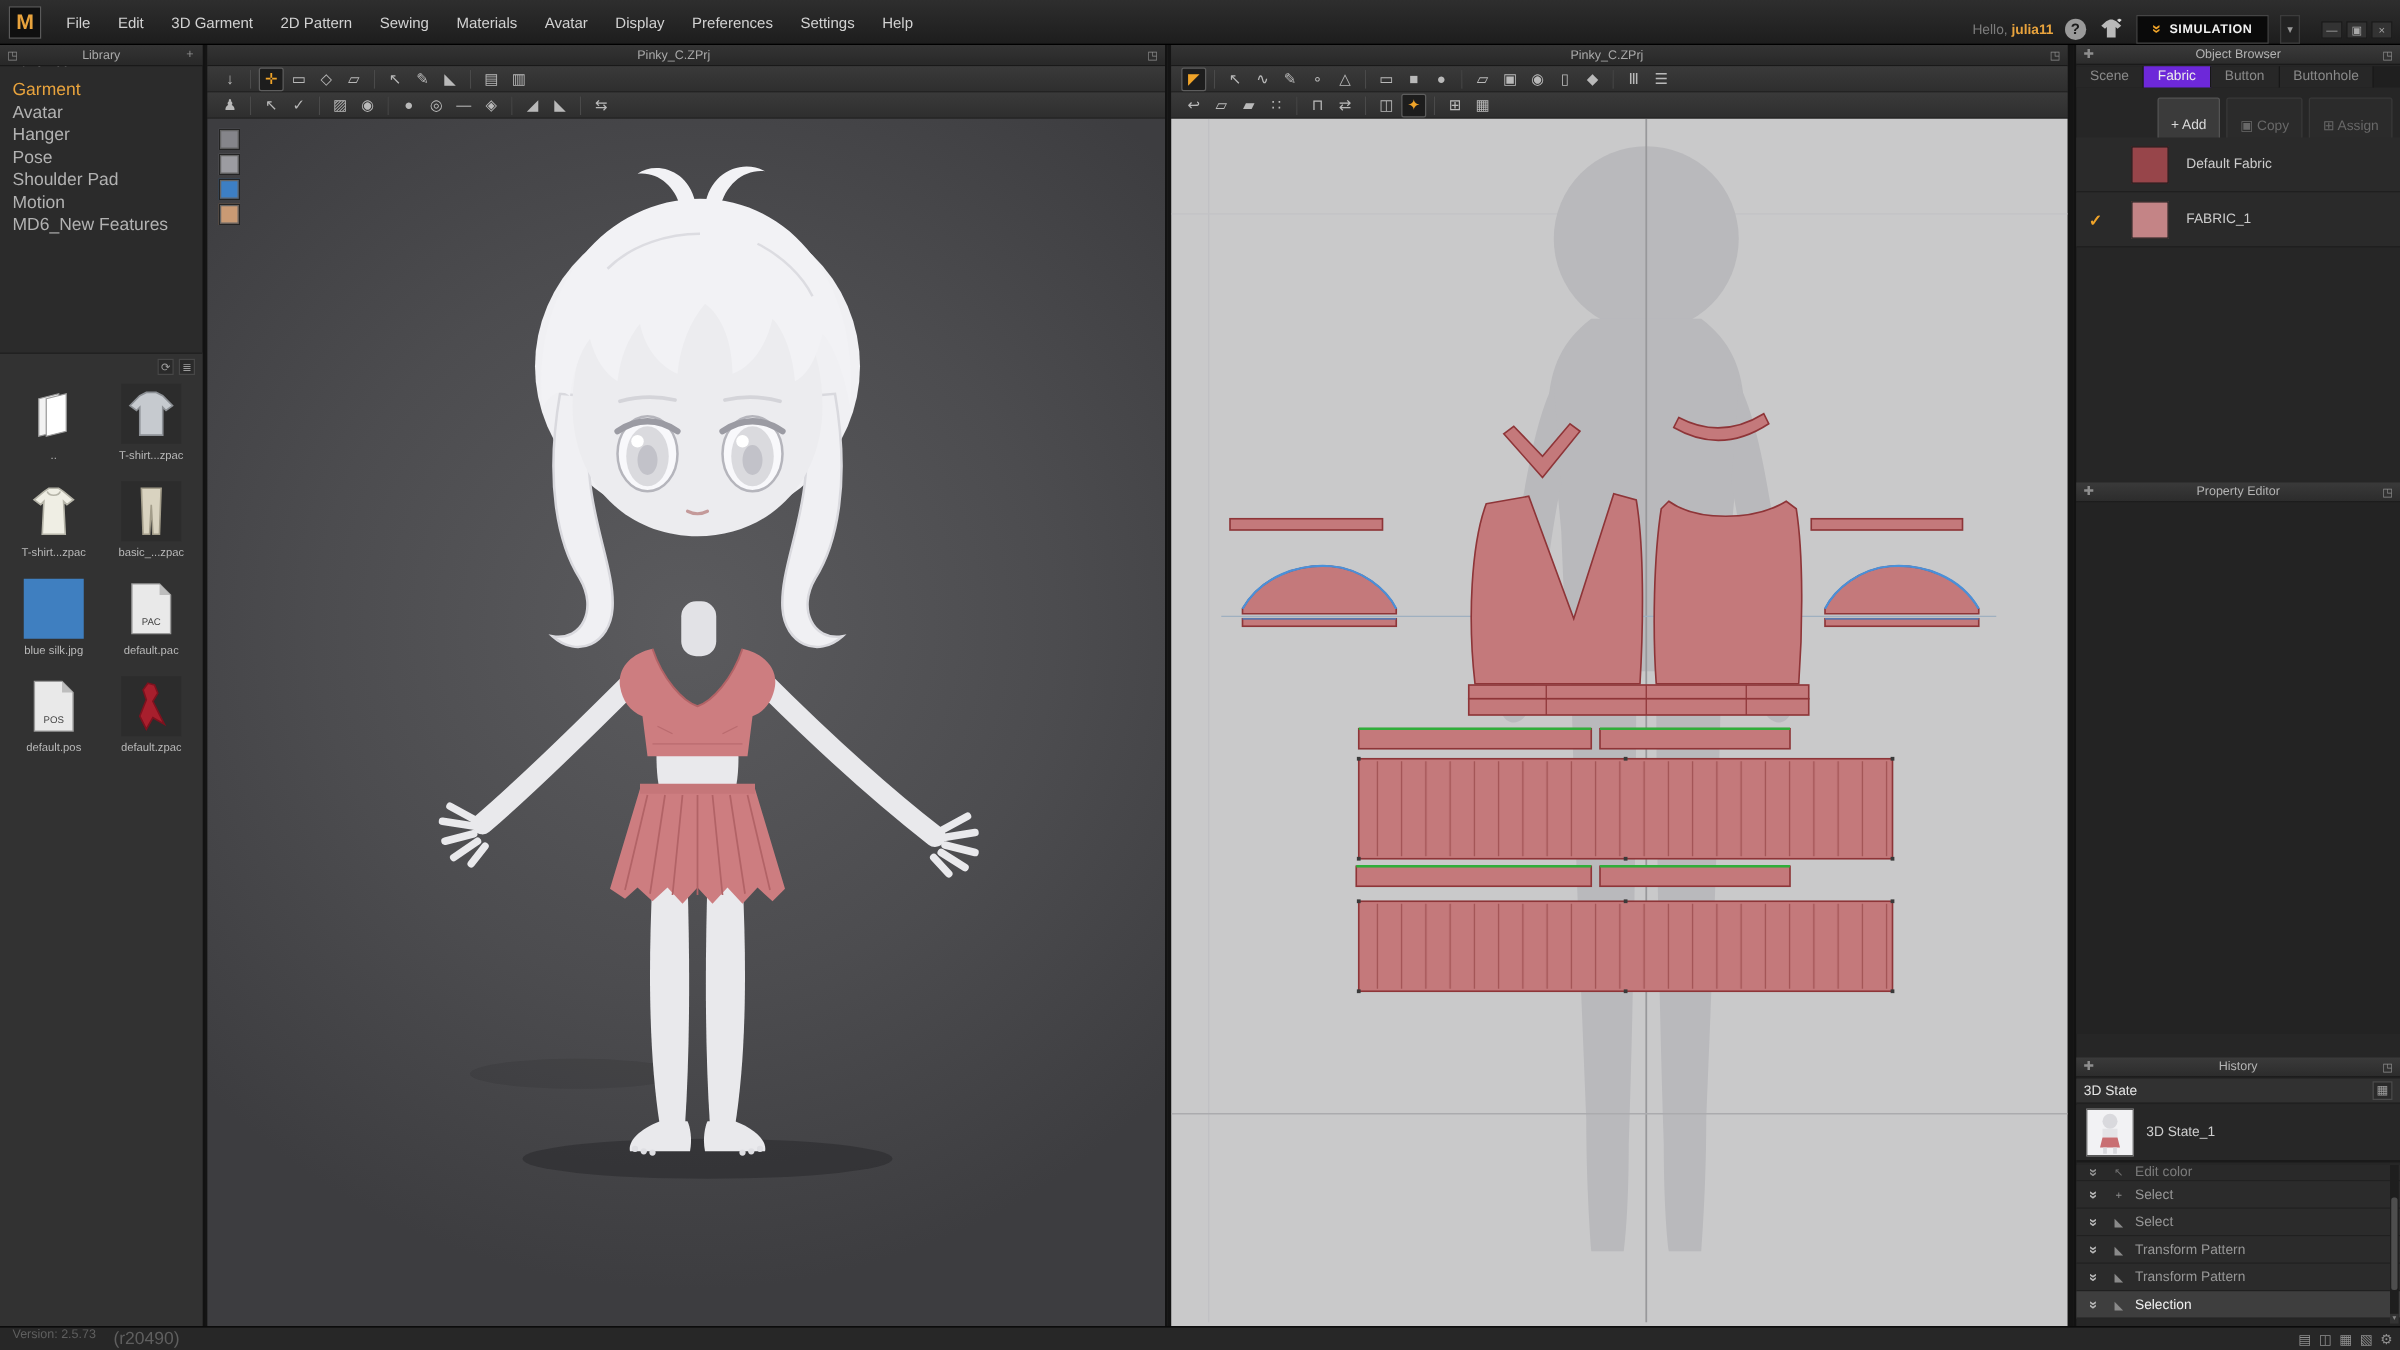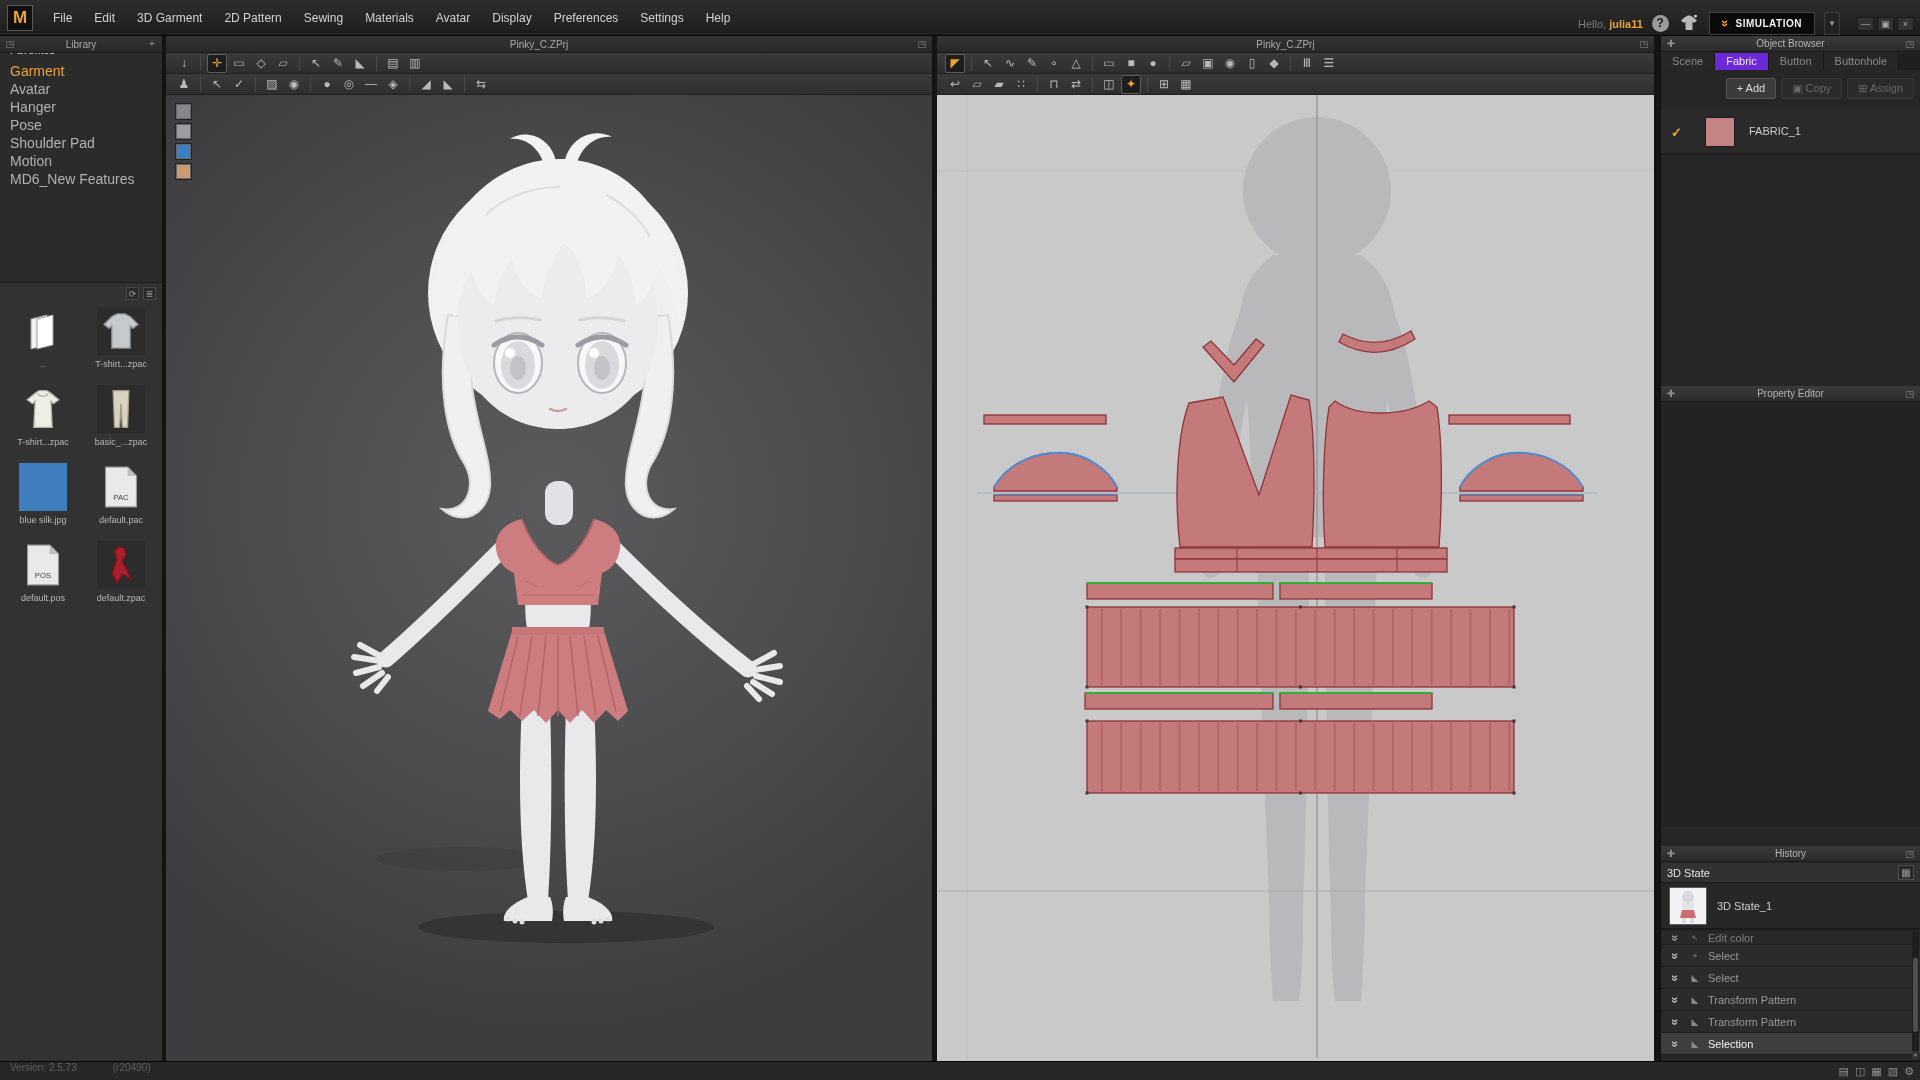--- a/index.html
+++ b/index.html
@@ -59,21 +59,21 @@
   .avatar3d{position:absolute;left:0;top:-59px}
   .pat2d{position:absolute;left:0;top:-59px}
   
   #rpanel{position:absolute;left:1659px;top:36px;width:261px;bottom:19px;background:#262626;border-left:2px solid #121212}
   .rp-h{position:absolute;left:0;right:0;height:16px;background:linear-gradient(#3a3a3a,#2c2c2c);border-bottom:1px solid #1a1a1a;display:flex;align-items:center;font-size:10px;color:#b4b4b4}
   .rp-h .t{flex:1;text-align:center}
   .obtabs{position:absolute;left:0;top:17px;right:0;height:17px;background:#1f1f1f;display:flex}
   .obtab{padding:0 11px;font-size:11px;color:#8a8a8a;line-height:17px;background:#272727;border-right:1px solid #171717}
   .obtab.active{background:#6d28d9;color:#ececec}
   .obbtns{position:absolute;right:6px;top:42px;display:flex;gap:5px}
-  .obbtn{border:1px solid #545454;background:#3b3b3b;color:#dadada;padding:3px 10px;font-size:11px;border-radius:2px}
+  .obbtn{border:1px solid #545454;background:#3b3b3b;color:#dadada;padding:15px 10px;font-size:11px;border-radius:2px}
   .obbtn.dim{color:#686868;background:#2b2b2b;border-color:#383838}
   .fablist{position:absolute;left:0;top:74px;right:0}
   .fabrow{position:relative;height:44px;border-bottom:1px solid #1d1d1d;background:#2a2a2a}
   .fabrow .chk{position:absolute;left:10px;top:15px;color:#f0a429;font-size:13px;font-weight:bold}
   .fabrow .sw{position:absolute;left:44px;top:7px;width:30px;height:30px;border:1px solid #1a1a1a}
   .fabrow .nm{position:absolute;left:88px;top:15px;font-size:11px;color:#cdcdcd}
   .pe-body{position:absolute;left:0;top:366px;bottom:234px;right:0;background:#232323}
   .h3dstate{position:absolute;left:0;top:827px;right:0;height:20px;background:#313131;border-bottom:1px solid #1c1c1c;display:flex;align-items:center;padding:0 6px}
   .h3dstate .t{flex:1;font-size:11px;color:#e4e4e4}
   .h3dstate .ic{width:16px;height:15px;border:1px solid #4c4c4c;background:#2a2a2a;color:#9a9a9a;font-size:10px;text-align:center;line-height:14px}
@@ -87,21 +87,21 @@
   .hrow .hlbl{font-size:11px;color:#989898}
   .hrow.cut{height:13px;overflow:hidden;opacity:.75}
   .hrow.active{background:#3e3e3e}
   .hrow.active .hlbl{color:#f2f2f2}
   .vsb{position:absolute;right:1px;top:896px;bottom:2px;width:7px;background:#1e1e1e}
   .vsb .th{position:absolute;left:1px;right:1px;top:26px;height:74px;background:#4e4e4e;border-radius:2px}
   .vsb .ar{position:absolute;left:0;right:0;bottom:0;height:8px;background:#333;color:#888;font-size:6px;text-align:center;line-height:8px}
   
   #statusbar{position:absolute;left:0;bottom:0;width:1920px;height:19px;background:#272727;border-top:1px solid #050505;display:flex;align-items:flex-start}
   #statusbar .ver{color:#5f5f5f;font-size:10px;margin-left:10px}
-  #statusbar .bld{color:#5f5f5f;font-size:10px;margin-left:36px}
+  #statusbar .bld{color:#5f5f5f;font-size:14px;margin-left:14px}
   .sbicons{position:absolute;right:6px;top:0;height:19px;display:flex;align-items:center;gap:6px}
   .sbic{color:#8f8f8f;font-size:11px}
 </style>
 </head>
 <body>
 
 <div id="menubar">
   <div class="logo">M</div>
   <nav class="menus">
       <span class="menu">File</span>
@@ -505,20 +505,24 @@
       <span class="obtab">Button</span>
       <span class="obtab">Buttonhole</span>
     </div>
   <div class="obbtns">
       <span class="obbtn">+ Add</span>
       <span class="obbtn dim">▣ Copy</span>
       <span class="obbtn dim">⊞ Assign</span>
     </div>
   <div class="fablist">
     <div class="fabrow">
+      <span class="sw" style="background: rgb(151, 69, 74);"></span>
+      <span class="nm">Default Fabric</span>
+    </div>
+    <div class="fabrow">
       <span class="chk">✓</span>
       <span class="sw" style="background: rgb(196, 132, 134);"></span>
       <span class="nm">FABRIC_1</span>
     </div>
   </div>
 
   <div class="rp-h" style="top:350px">
     <span class="dock">✚</span>
     <span class="t">Property Editor</span>
     <span class="popout">◳</span>

